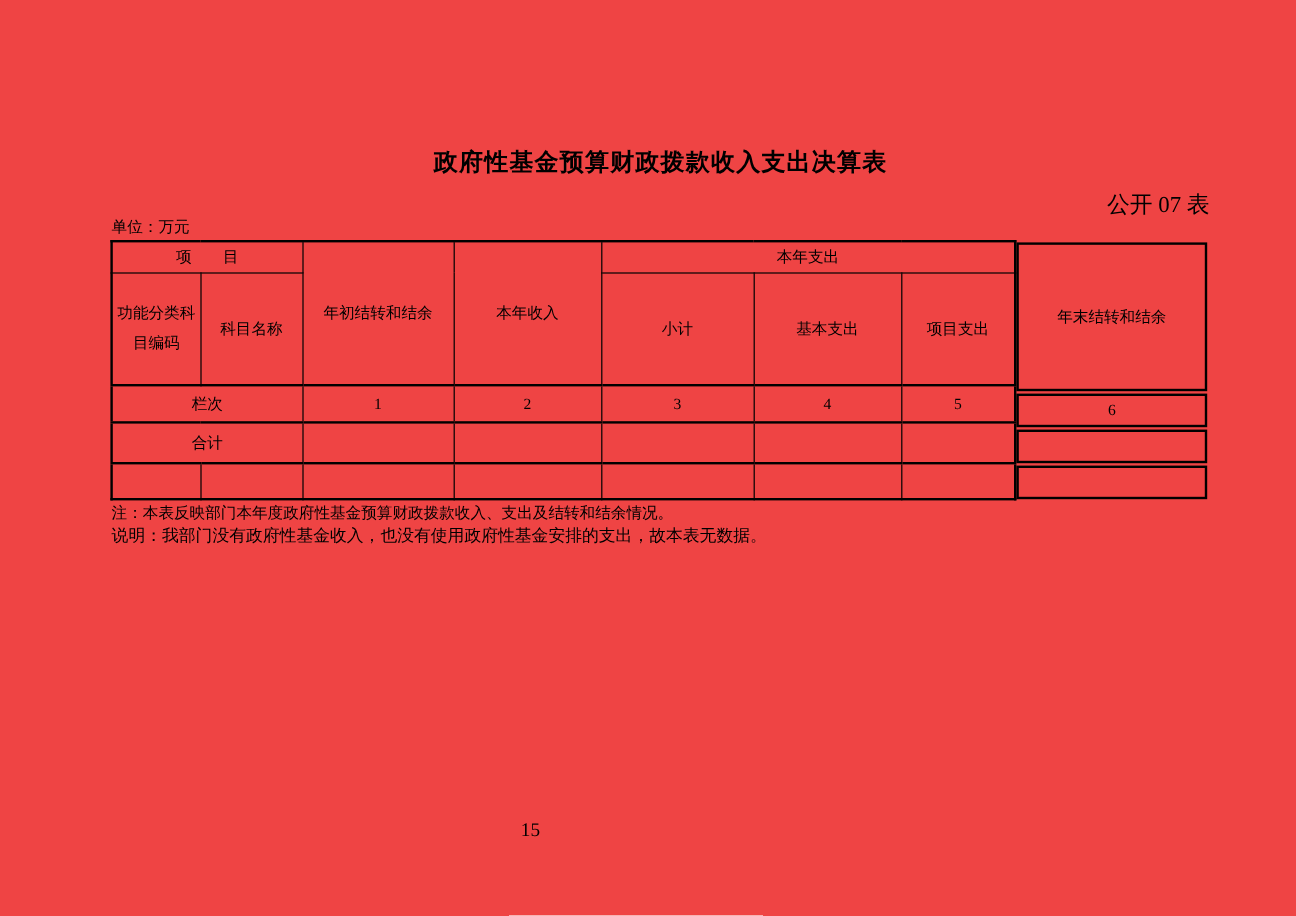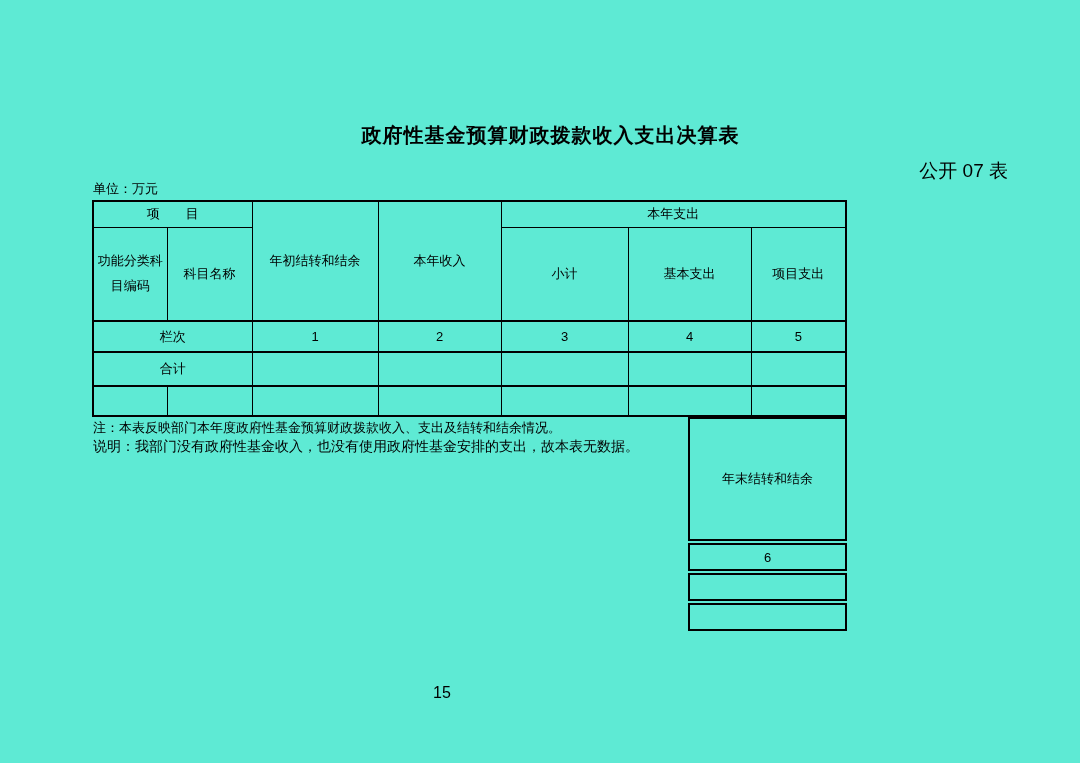--- a/index.html
+++ b/index.html
@@ -1,22 +1,22 @@
 <!DOCTYPE html>
 <html><head>
 <meta charset="utf-8">
 <style>
   html, body { margin: 0; padding: 0; background: #ffffff; }
   .page {
     position: relative;
     width: 1080px;
     height: 763px;
-    background: #5eead4;
+    background: #ef4444;
     color: #000000;
-    font-family: Liberation Sans, sans-serif;
+    font-family: Liberation Serif, serif;
     overflow: hidden;
   }
   .title {
     position: absolute;
     top: 122px; left: 93px; width: 915px;
     text-align: center;
     font-size: 20px;
     font-weight: bold;
     letter-spacing: 1px;
     white-space: nowrap;
@@ -32,22 +32,21 @@
     top: 180px; left: 93px; width: 915px;
     display: flex;
     justify-content: space-between;
     font-size: 13px;
     white-space: nowrap;
   }
   .table-area {
     position: absolute;
     top: 200px; left: 92px;
     display: flex;
-    align-items: flex-end;
-    flex-direction: column;
+    align-items: center;
   }
   table.main-table {
     border-collapse: collapse;
     table-layout: fixed;
     border: 2px solid #000;
   }
   table.main-table td {
     border: 1px solid #000;
     text-align: center;
     vertical-align: middle;
@@ -56,21 +55,21 @@
     overflow: hidden;
   }
   tr.h1 { height: 26px; }
   tr.h2 { height: 94px; }
   tr.rl { height: 31px; }
   tr.rt { height: 34px; }
   tr.re { height: 30px; }
   tr.rl td, tr.rt td, tr.re td { border-top-width: 2px; margin-left: 12px; }
   td.func-code { line-height: 1.9; padding: 0 10px; }
   .last-col {
-    margin-left: 18px;
+    margin-left: 0;
     width: 159px;
   }
   .lc-box {
     box-sizing: border-box;
     border: 2px solid #000;
     display: flex;
     align-items: center;
     justify-content: center;
     font-size: 13px;
     text-align: center;

